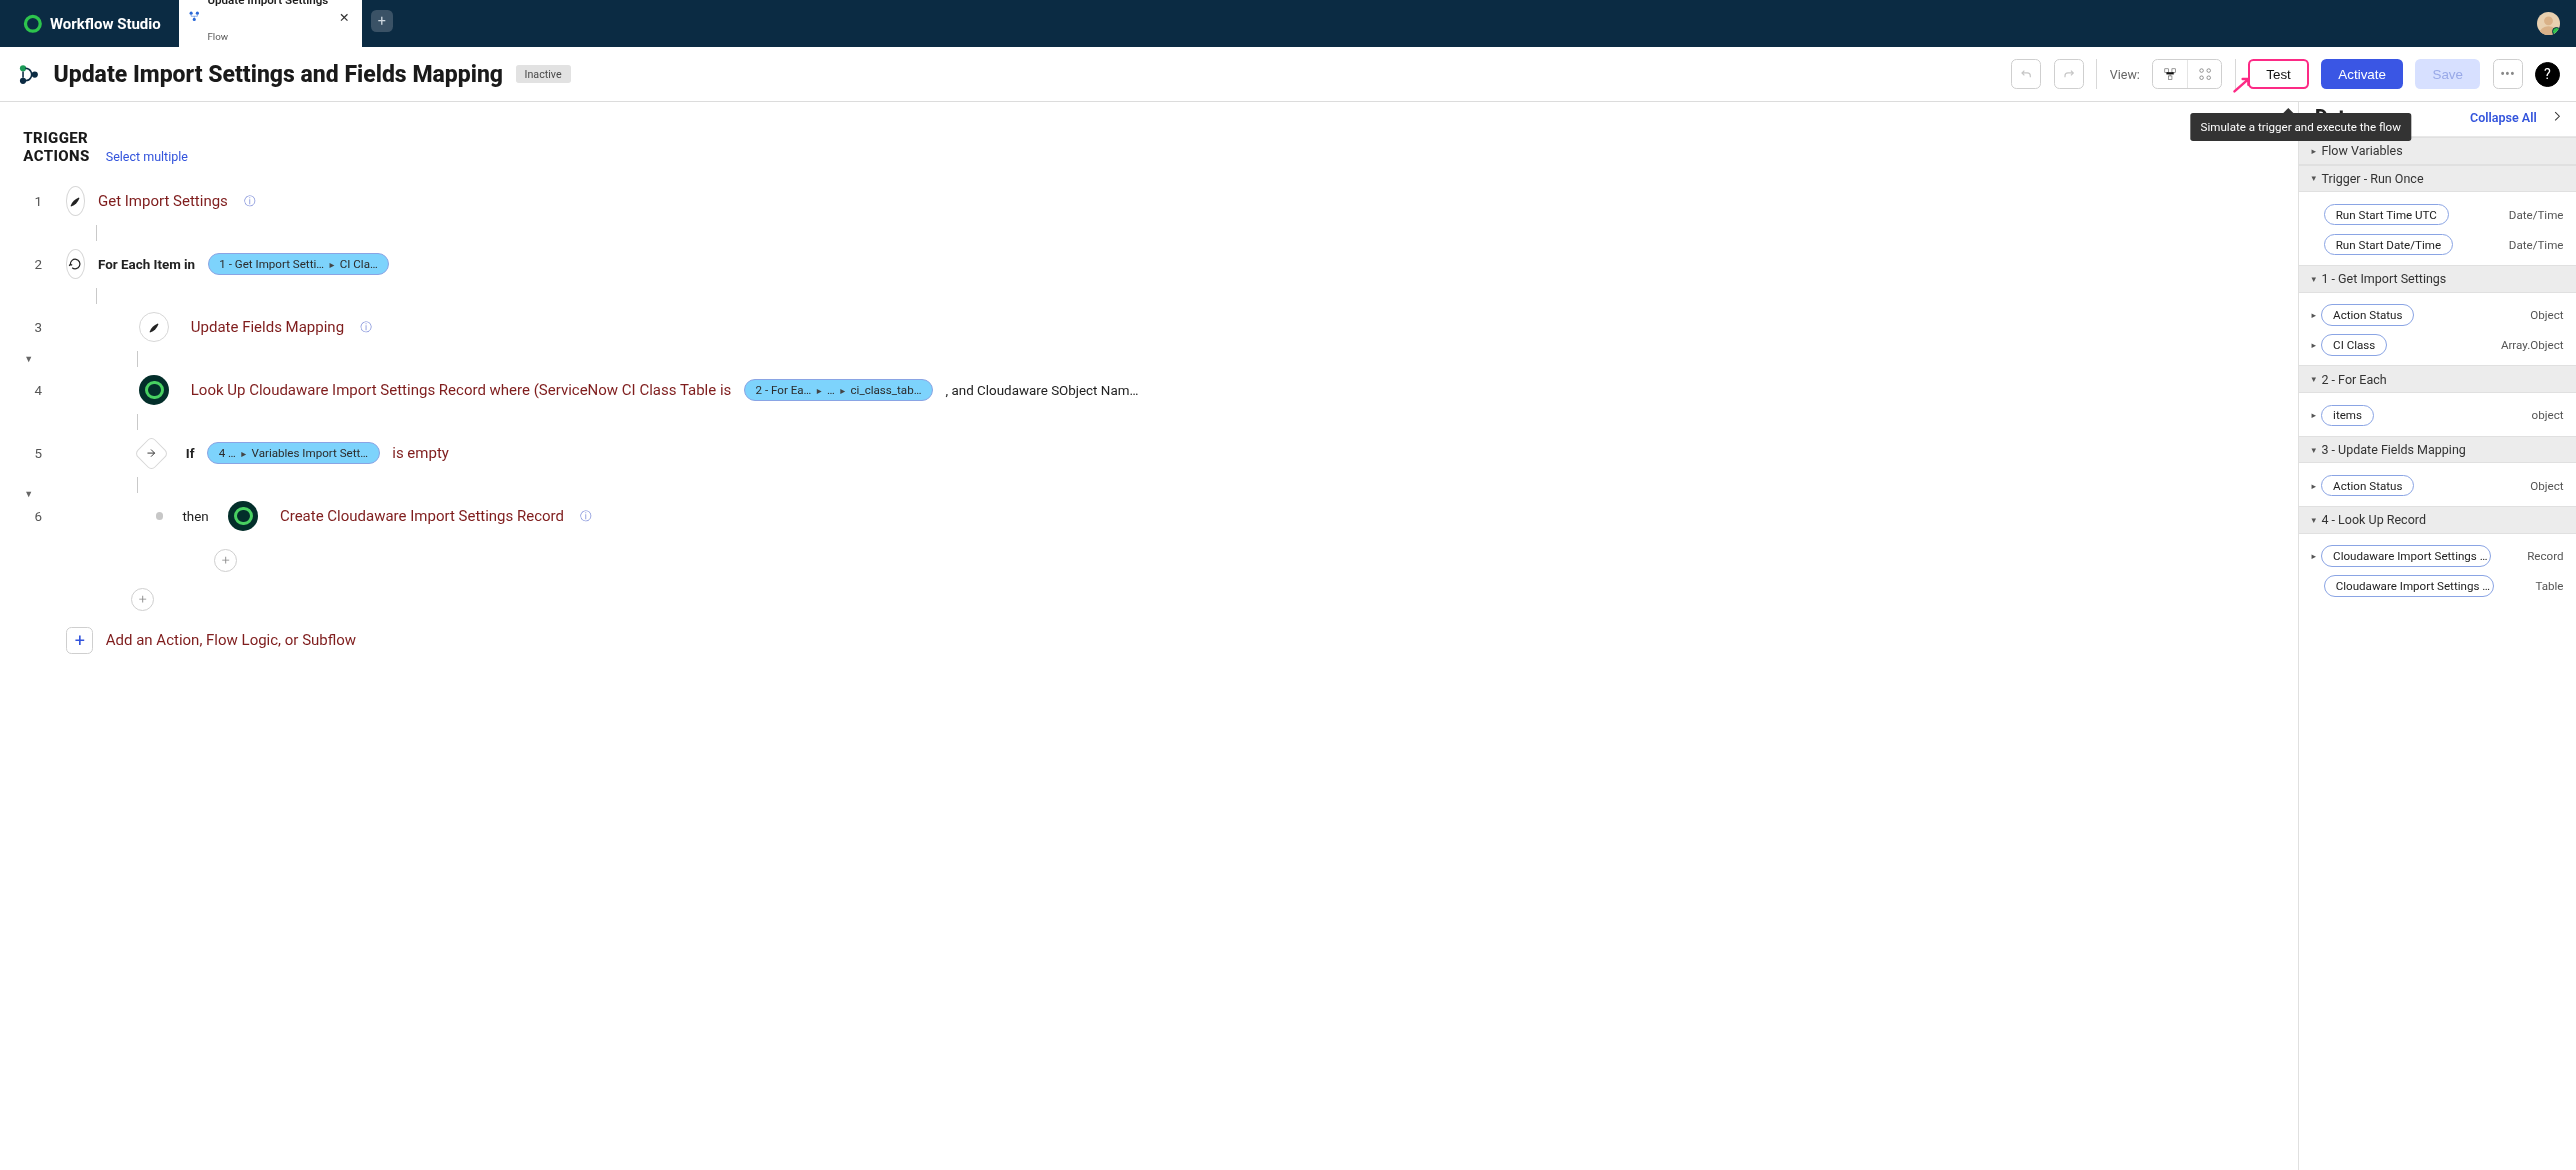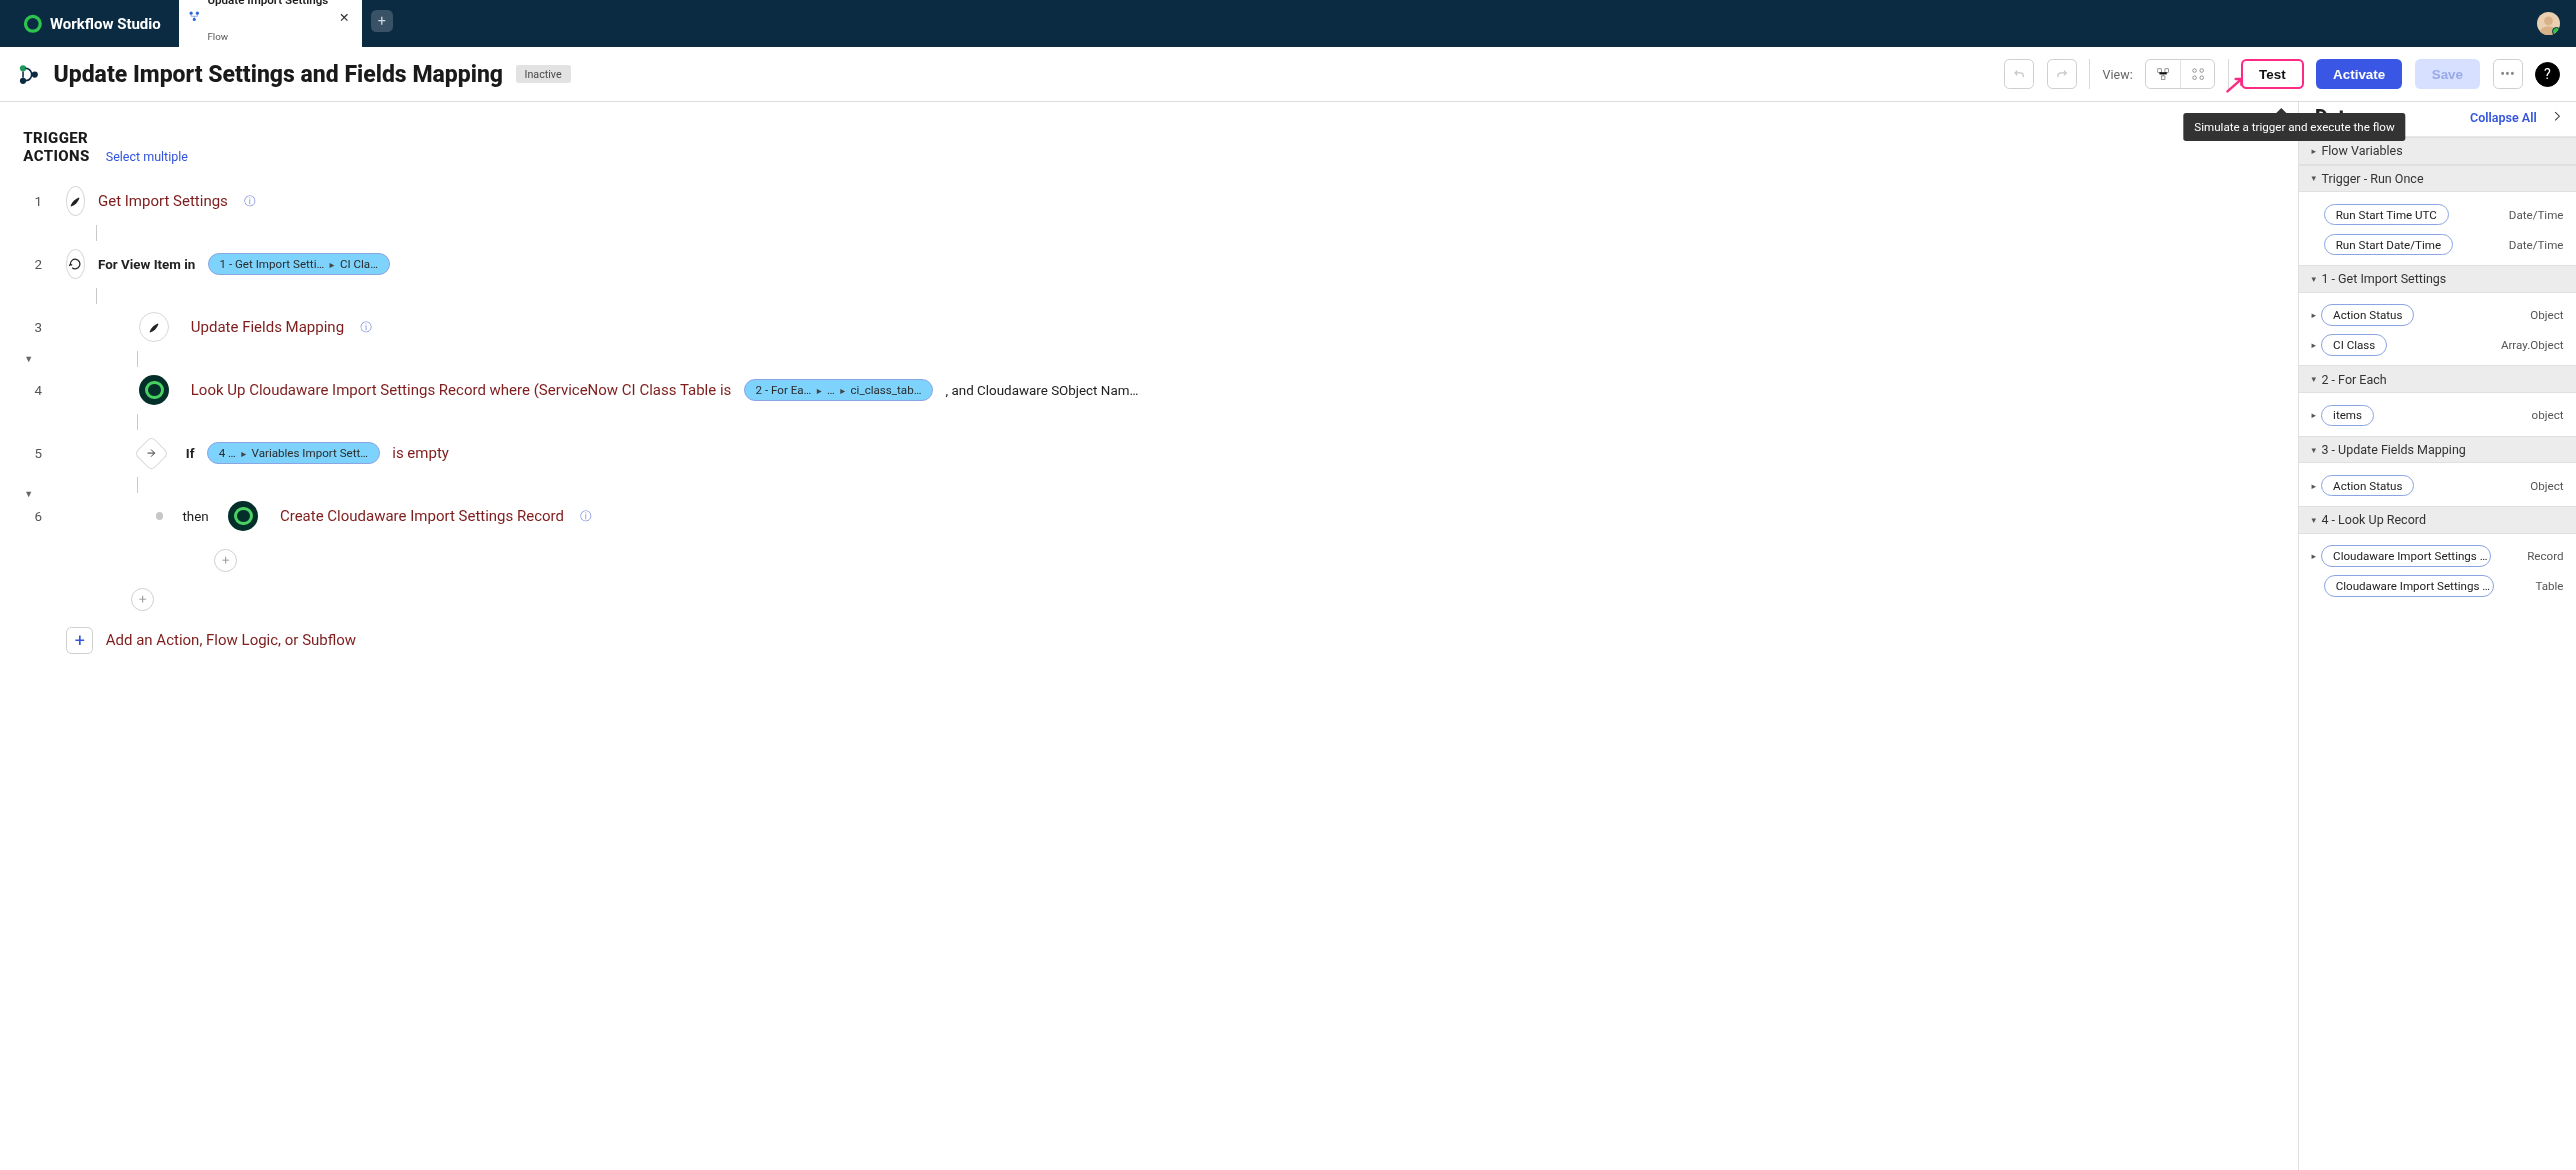--- a/index.html
+++ b/index.html
@@ -66,21 +66,21 @@
   .sq-btn.disabled { color:#c6c6c6; }
   .vdiv { width:0.9px; height:30px; background:#d8d8d8; }
   .view-label { font-size:12.5px; color:#666; }
   .view-toggle {
     height:30px; border:0.9px solid #cfcfcf; border-radius:5.4px;
     display:flex; overflow:hidden;
   }
   .view-toggle .opt { width:34px; display:flex; align-items:center; justify-content:center; color:#555;}
   .view-toggle .opt + .opt { border-left:0.9px solid #e4e4e4;}
   .btn {
-    height:30px; padding: 0 16px; border-radius:5.4px; font-size:13.4px; font-weight:700;
+    height:30px; padding: 0 16px; border-radius:5.4px; font-size:13.4px; font-weight:400;
     border:0.9px solid transparent; cursor:pointer; display:flex; align-items:center;
   }
   .btn-test { background:#fff; border:2.7px solid #fc2a85; color:#111; position:relative;}
   .btn-activate { background:#3a56e4; color:#fff; }
   .btn-save { background:#d7e0ff; color:#99a9e8; }
   .sq-btn-more { width:30px; }
   .sq-btn-help { background:#000; color:#fff; border-color:#000; border-radius:50%; width:25px;height:25px;}
   
   .test-arrow {
     position:absolute; left:-18px; bottom:-7.2px; width:19.7px; height:19.7px;
@@ -323,21 +323,21 @@
 
       <div class="step-row">
         <div class="step-num">2</div>
         <div class="step-left-pad">
             <div class="node">
           <svg width="14.3" height="14.3" viewBox="0 0 24 24">
                 <path d="M4 12a8 8 0 1 1 3 6M4 12l-2 3M4 12l3 2" fill="none" stroke="#222" stroke-width="2"></path>
               </svg>
         </div>
           </div>
-        <span class="plaintxt bold">For View Item in</span>
+        <span class="plaintxt bold">For Each Item in</span>
         <span class="pill">
           <span>1 - Get Import Setti…</span>
           <span class="sep">▸</span>
           <span>CI Cla…</span>
         </span>
       </div>
       <div class="vline" style="height:16px; margin-left:73px;"></div>
 
       <div class="step-row">
         <div class="step-num">3</div>

